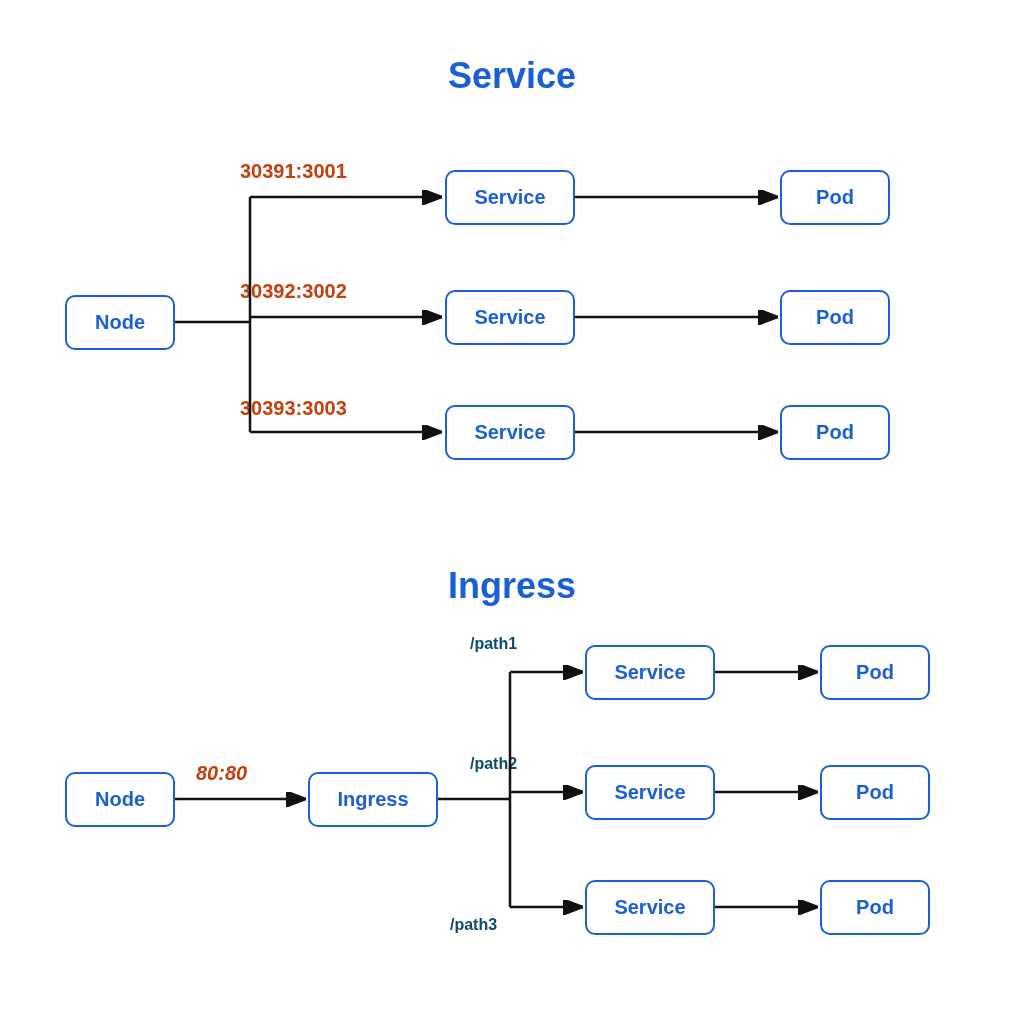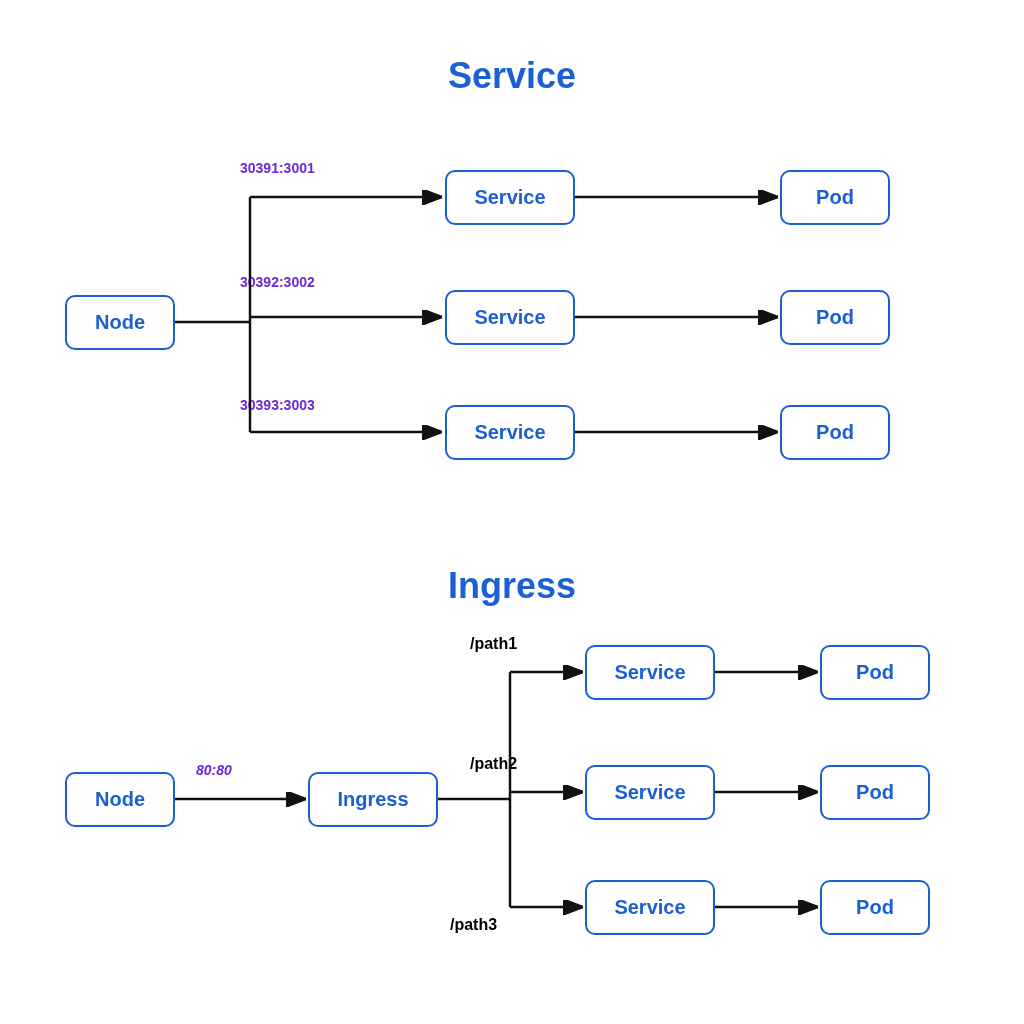--- a/index.html
+++ b/index.html
@@ -36,28 +36,28 @@
       color: #1a5fd4;
       font-weight: bold;
       font-size: 20px;
       background: #fff;
       position: absolute;
     }
 
     
     .port-label {
       position: absolute;
-      color: #6d28d9;
+      color: #c2410c;
       font-weight: bold;
-      font-size: 14px;
+      font-size: 20px;
     }
 
     .path-label {
       position: absolute;
-      color: #000000;
+      color: #0c4a6e;
       font-weight: bold;
       font-size: 16px;
     }
 
     
     svg.arrows {
       position: absolute;
       top: 0;
       left: 0;
       width: 1024px;
@@ -80,21 +80,21 @@
 <body>
 
 <div class="diagram-container">
 
   <div class="section-title" style="position:absolute; top:55px; left:0; width:1024px;">Service</div>
 
   <div class="box" style="width:110px; height:55px; left:65px; top:295px;">Node</div>
 
   <div class="port-label" style="left:240px; top:160px;">30391:3001</div>
 
-  <div class="port-label" style="left:240px; top:274px;">30392:3002</div>
+  <div class="port-label" style="left:240px; top:280px;">30392:3002</div>
 
   <div class="port-label" style="left:240px; top:397px;">30393:3003</div>
 
   <div class="box" style="width:130px; height:55px; left:445px; top:170px;">Service</div>
 
   <div class="box" style="width:130px; height:55px; left:445px; top:290px;">Service</div>
 
   <div class="box" style="width:130px; height:55px; left:445px; top:405px;">Service</div>
 
   <div class="box" style="width:110px; height:55px; left:780px; top:170px;">Pod</div>

